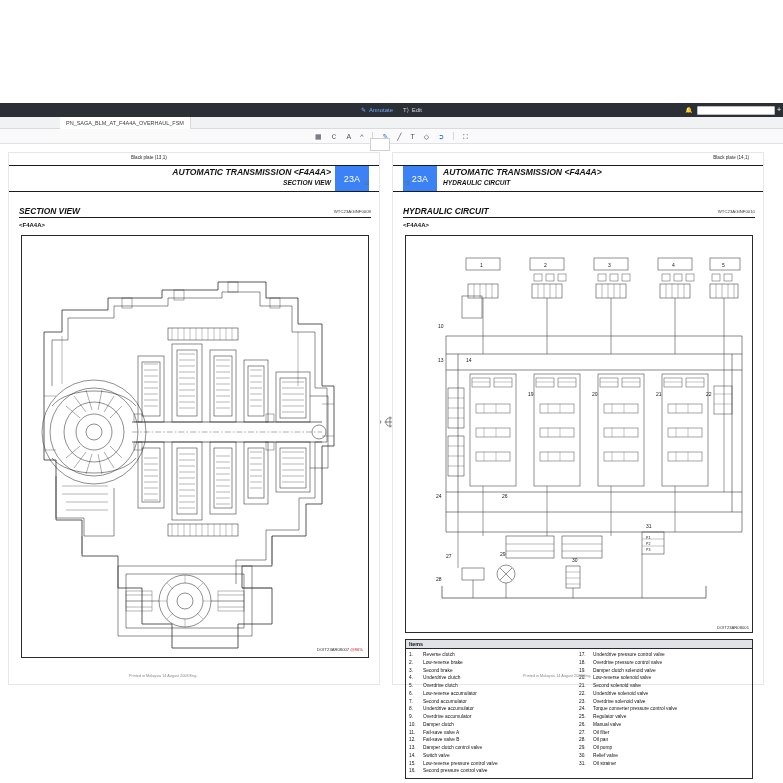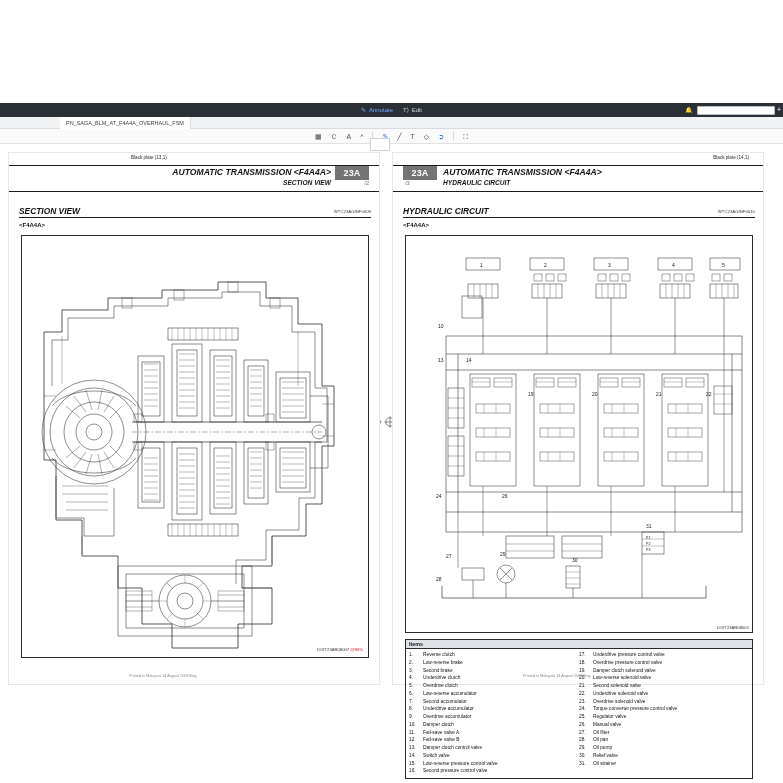--- a/index.html
+++ b/index.html
@@ -117,23 +117,23 @@
     position: absolute;
     left: 0; top: 12px;
     width: 100%; height: 30px;
   }
   .phead-line {
     position: absolute; left: 0; width: 100%;
     border-top: 1px solid #1b1b1b;
   }
   .badge {
     position: absolute;
-    width: 34px; height: 14px;
-    background: #737373; color: #ffffff;
-    font-size: 9px; font-weight: bold;
+    width: 34px; height: 25px;
+    background: #3b82f6; color: #ffffff;
+    font-size: 9px; font-weight: normal;
     display: flex; align-items: center; justify-content: center;
     letter-spacing: .2px;
   }
   .ptitle {
     position: absolute;
     font-size: 8.6px; font-weight: bold; font-style: italic;
     color: #141414;
     white-space: nowrap;
   }
   .psub {

